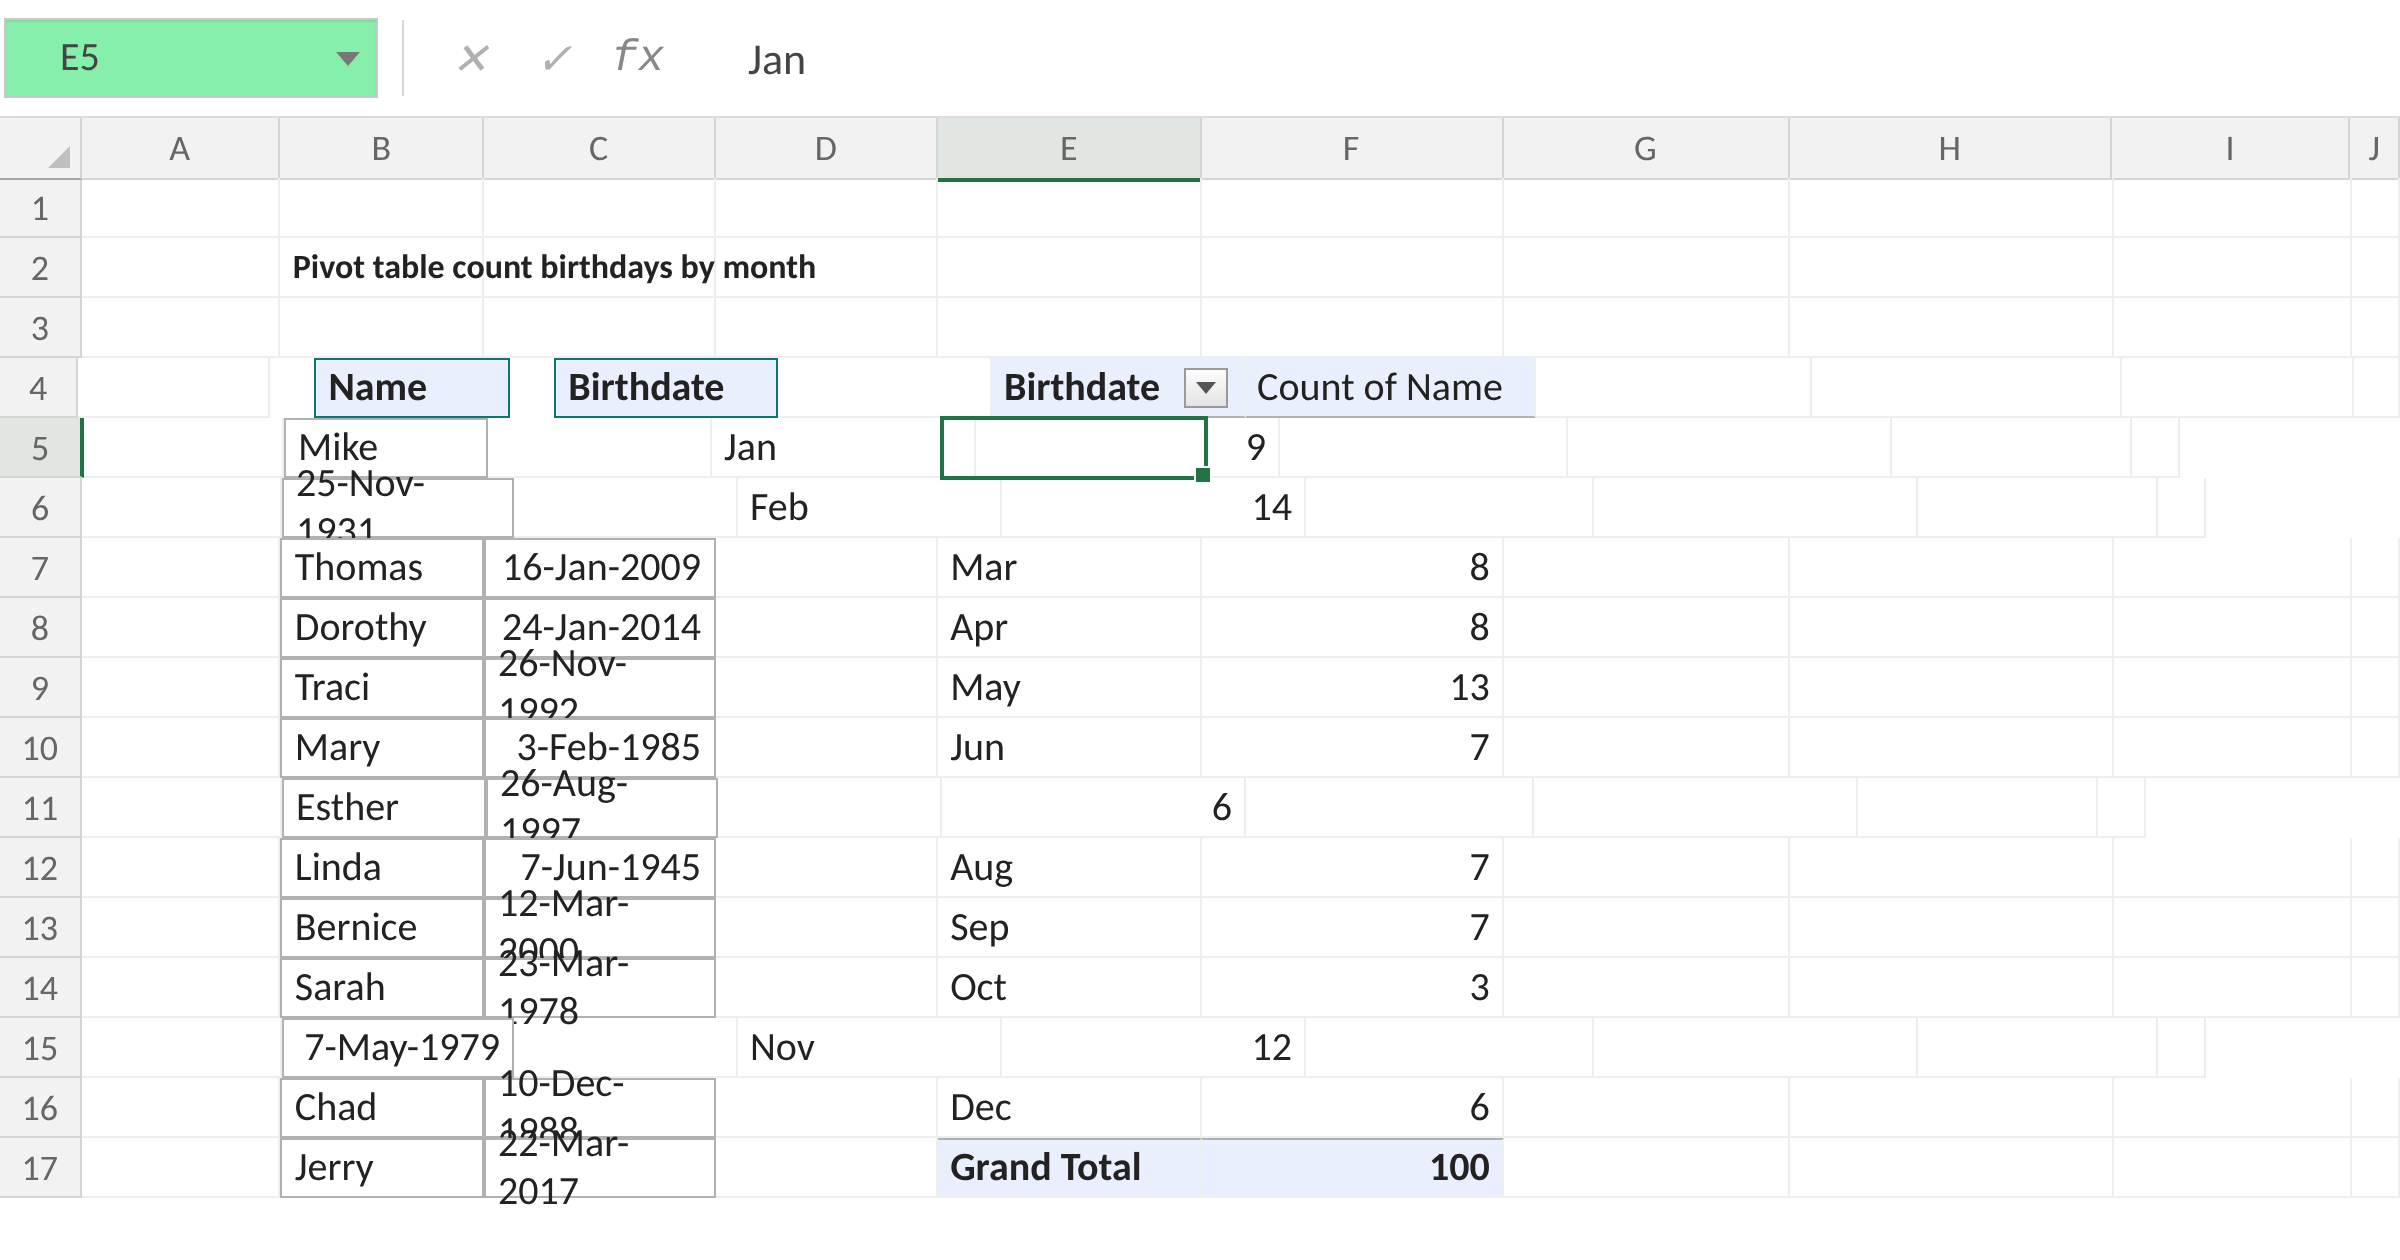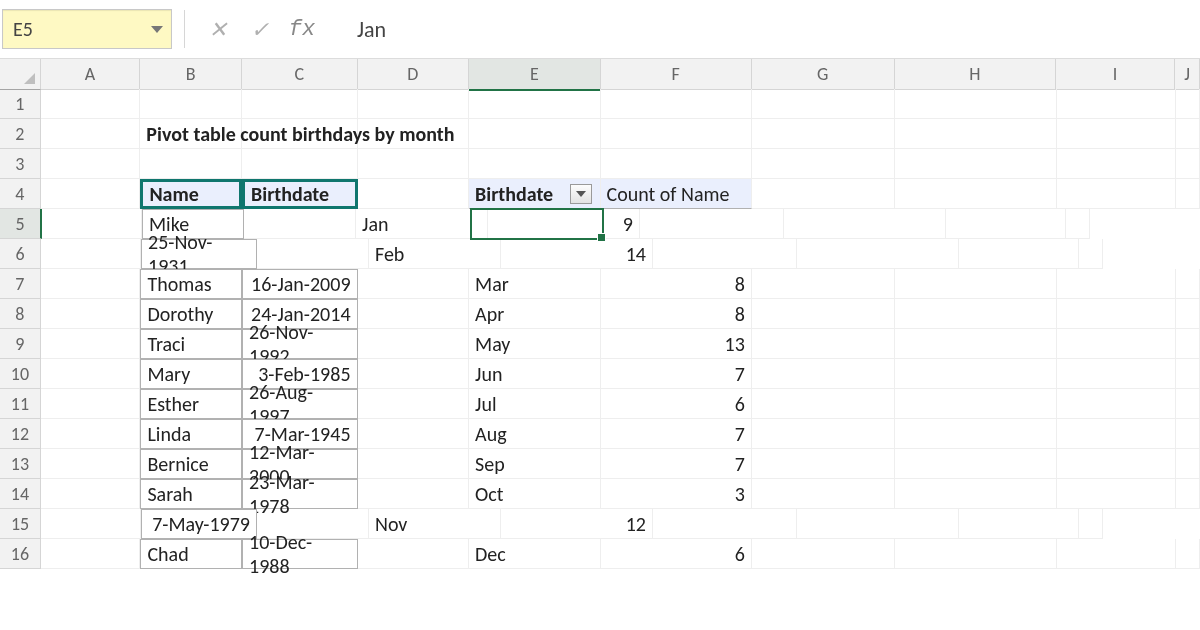--- a/index.html
+++ b/index.html
@@ -1,20 +1,20 @@
 <!DOCTYPE html>
 <html><head>
 <meta charset="utf-8">
 <style>
   html,body{margin:0;padding:0;font-family:"Segoe UI",Calibri,Arial,sans-serif;background:#fff;color:#222;}
   .app{width:1200px;height:630px;position:relative;overflow:hidden;background:#fff;}
 
   
   .formula-bar{height:58px;display:flex;align-items:center;border-bottom:1px solid #dcdcdc;background:#fff;padding:0;}
-  .namebox-wrap{position:relative;width:168px;height:38px;background:#fef9c3;border:1px solid #c8c8c8;box-shadow:inset 0 1px 1px rgba(0,0,0,.08);display:flex;align-items:center;margin-left:2px;}
+  .namebox-wrap{position:relative;width:168px;height:38px;background:#86efac;border:1px solid #c8c8c8;box-shadow:inset 0 1px 1px rgba(0,0,0,.08);display:flex;align-items:center;margin-left:2px;padding-left:17px;}
   .namebox{flex:1;font-size:20px;color:#444;padding-left:10px;}
   .namebox-dd{width:28px;height:100%;display:flex;align-items:center;justify-content:center;}
   .tri{width:0;height:0;border-left:6px solid transparent;border-right:6px solid transparent;border-top:7px solid #777;}
   .sep{width:1px;height:38px;background:#d6d6d6;margin:0 12px;}
   .fb-group{display:flex;align-items:center;}
   .fb-btn{width:42px;height:38px;display:flex;align-items:center;justify-content:center;color:#b0b0b0;font-size:20px;font-style:italic;}
   .fb-btn.fx{font-style:italic;color:#888;font-family:Liberation Mono, monospace;font-size:22px;}
   .fb-btn .x{font-weight:300;font-size:22px;}
   .fb-btn .chk{font-size:22px;}
   .formula-val{margin-left:34px;font-size:22px;color:#444;}
@@ -29,36 +29,36 @@
   .row-h{width:40px;background:#f2f2f2;border-right:1px solid #d5d5d5;border-bottom:1px solid #d5d5d5;display:flex;align-items:center;justify-content:center;font-size:18px;color:#666;}
   .row-h.active{background:#e2e6e3;border-right:2px solid #217346;}
   .cell{height:100%;border-right:1px solid #eee;border-bottom:1px solid #eee;display:flex;align-items:center;font-size:20px;padding:0 6px;box-sizing:border-box;color:#222;}
 
   
   .cA{width:100px;} .cB{width:102px;} .cC{width:116px;} .cD{width:112px;}
   .cE{width:132px;} .cF{width:152px;} .cG{width:144px;} .cH{width:162px;} .cI{width:120px;} .cJ{width:24px;}
 
   
   .tcell{border:1px solid #b1b1b1;background:#fff;}
-  .thcell{border:3px solid #0f766e;background:#eaeffd;font-weight:600;}
+  .thcell{border:1px solid #0f766e;background:#eaeffd;font-weight:600;margin-left:22px;}
   .ra{justify-content:flex-end;}
 
   
   .pt-hdr{border-bottom:1px solid #b1b1b1;background:#eaeffd;font-weight:700;display:flex;align-items:center;justify-content:space-between;}
   .pt-hdr2{border-bottom:1px solid #b1b1b1;background:#eaeffd;font-weight:400;}
   .pt-dd{width:20px;height:18px;border:1px solid #9a9a9a;background:linear-gradient(#fdfdfd,#e3e3e3);display:flex;align-items:center;justify-content:center;margin-right:2px;}
   .pt-dd .tri2{border-left:5px solid transparent;border-right:5px solid transparent;border-top:6px solid #555;width:0;height:0;}
   .pt-tot{border-top:1px solid #b1b1b1;background:#eaeffd;font-weight:700;}
 
   
   .sel{position:absolute;border:2px solid #217346;box-sizing:border-box;pointer-events:none;}
   .sel-handle{position:absolute;right:-4px;bottom:-4px;width:7px;height:7px;background:#217346;border:1px solid #fff;}
 
   
-  .heading{font-weight:700;font-size:20px;}
+  .heading{font-weight:700;font-size:17px;}
 </style>
 </head>
 <body>
 
 <div class="app">
 
   <div class="formula-bar">
     <div class="namebox-wrap">
       <div class="namebox">E5</div>
       <div class="namebox-dd">
@@ -229,32 +229,31 @@
           <div class="cell cH"></div>
           <div class="cell cI"></div>
           <div class="cell cJ"></div>
         </div>
         <div class="row">
           <div class="row-h">11</div>
           <div class="cell cA"></div>
           <div class="cell cB tcell">Esther</div>
           <div class="cell cC tcell ra">26-Aug-1997</div>
           <div class="cell cD"></div>
-          <div class="cell cE">Jul</div>
           <div class="cell cF ra">6</div>
           <div class="cell cG"></div>
           <div class="cell cH"></div>
           <div class="cell cI"></div>
           <div class="cell cJ"></div>
         </div>
         <div class="row">
           <div class="row-h">12</div>
           <div class="cell cA"></div>
           <div class="cell cB tcell">Linda</div>
-          <div class="cell cC tcell ra">7-Mar-1945</div>
+          <div class="cell cC tcell ra">7-Jun-1945</div>
           <div class="cell cD"></div>
           <div class="cell cE">Aug</div>
           <div class="cell cF ra">7</div>
           <div class="cell cG"></div>
           <div class="cell cH"></div>
           <div class="cell cI"></div>
           <div class="cell cJ"></div>
         </div>
         <div class="row">
           <div class="row-h">13</div>
@@ -295,20 +294,33 @@
           <div class="cell cJ"></div>
         </div>
         <div class="row">
           <div class="row-h">16</div>
           <div class="cell cA"></div>
           <div class="cell cB tcell">Chad</div>
           <div class="cell cC tcell ra">10-Dec-1988</div>
           <div class="cell cD"></div>
           <div class="cell cE">Dec</div>
           <div class="cell cF ra">6</div>
+          <div class="cell cG"></div>
+          <div class="cell cH"></div>
+          <div class="cell cI"></div>
+          <div class="cell cJ"></div>
+        </div>
+        <div class="row">
+          <div class="row-h">17</div>
+          <div class="cell cA"></div>
+          <div class="cell cB tcell">Jerry</div>
+          <div class="cell cC tcell ra">22-Mar-2017</div>
+          <div class="cell cD"></div>
+          <div class="cell cE pt-tot">Grand Total</div>
+          <div class="cell cF pt-tot ra">100</div>
           <div class="cell cG"></div>
           <div class="cell cH"></div>
           <div class="cell cI"></div>
           <div class="cell cJ"></div>
         </div>
       </div>
 
     <div class="sel" style="left:470px;top:149px;width:134px;height:32px;">
       <div class="sel-handle"></div>
     </div>

